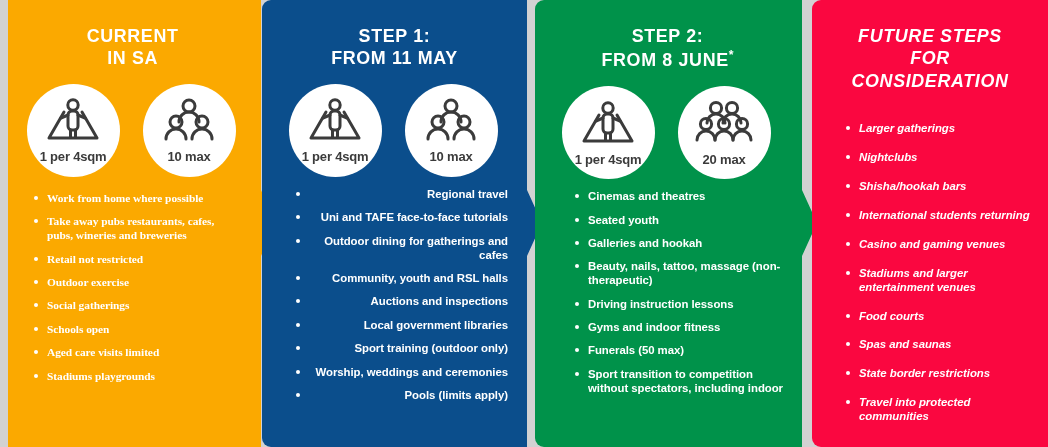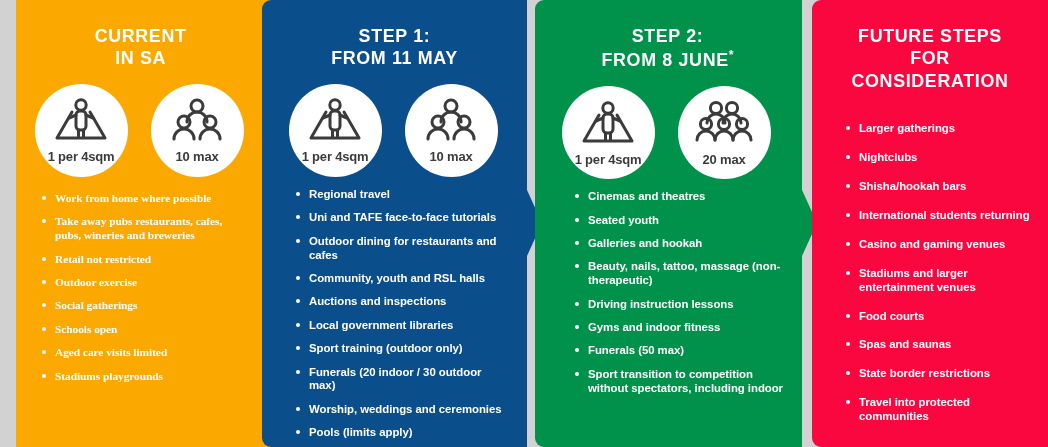--- a/index.html
+++ b/index.html
@@ -23,24 +23,24 @@
     height: 447px;
     box-sizing: border-box;
   }
 
   
   .panel .shape {
     position: absolute;
     inset: 0;
   }
 
-  .p1 { left: 16px;   width: 268px; }
+  .p1 { left: 8px;   width: 268px; }
   .p2 { left: 262px; width: 280px; }
   .p3 { left: 535px; width: 282px; }
-  .p4 { left: 812px; width: 236px; }
+  .p4 { left: 812px; width: 236px; font-style: italic; }
 
   .p1 .shape {
     background: #FBA900;
     border-radius: 0 0 0 0;
     clip-path: polygon(
       0 0, 253px 0, 253px 190px, 268px 223px, 253px 256px, 253px 447px, 0 447px);
   }
   .p2 .shape {
     background: #0B4E8C;
     border-top-left-radius: 9px;
@@ -143,21 +143,21 @@
     left: 2px;
     top: 4px;
     width: 4px;
     height: 4px;
     border-radius: 50%;
     background: #ffffff;
   }
 
   .list-wrap { position: relative; }
   .p1 .list-wrap { padding: 15px 34px 0 24px; font-family: Liberation Serif, serif; }
-  .p2 .list-wrap { padding: 11px 34px 0 32px; }
+  .p2 .list-wrap { padding: 11px 34px 0 32px; text-align: right; }
   .p3 .list-wrap { padding: 11px 34px 0 38px; }
   .p4 .list-wrap { padding: 30px 12px 0 32px; }
 
   .p4 ul.blist li { margin-bottom: 15px; }
 </style>
 </head>
 <body>
 
 <div id="roadmap">
 
@@ -254,26 +254,25 @@
               </g>
             </svg>
           </span>
           <span class="cap">10 max</span>
         </div>
       </div>
       <div class="list-wrap">
         <ul class="blist">
           <li>Regional travel</li>
           <li>Uni and TAFE face-to-face tutorials</li>
-          <li>Outdoor dining for restaurants and cafes</li>
+          <li>Outdoor dining for gatherings and cafes</li>
           <li>Community, youth and RSL halls</li>
           <li>Auctions and inspections</li>
           <li>Local government libraries</li>
           <li>Sport training (outdoor only)</li>
-          <li>Funerals (20 indoor / 30 outdoor max)</li>
           <li>Worship, weddings and ceremonies</li>
           <li>Pools (limits apply)</li>
 
         </ul>
       </div>
     </div>
   </div>
 
   <div class="panel p3">
     <div class="shape"></div>

